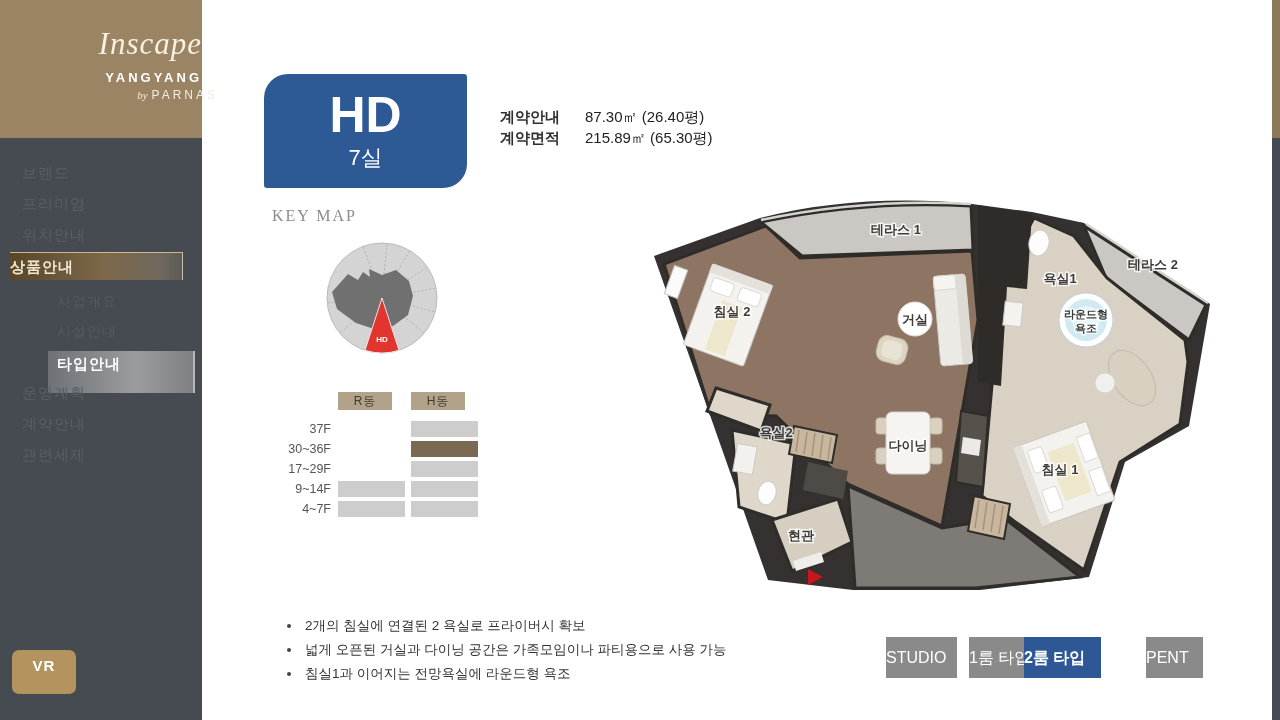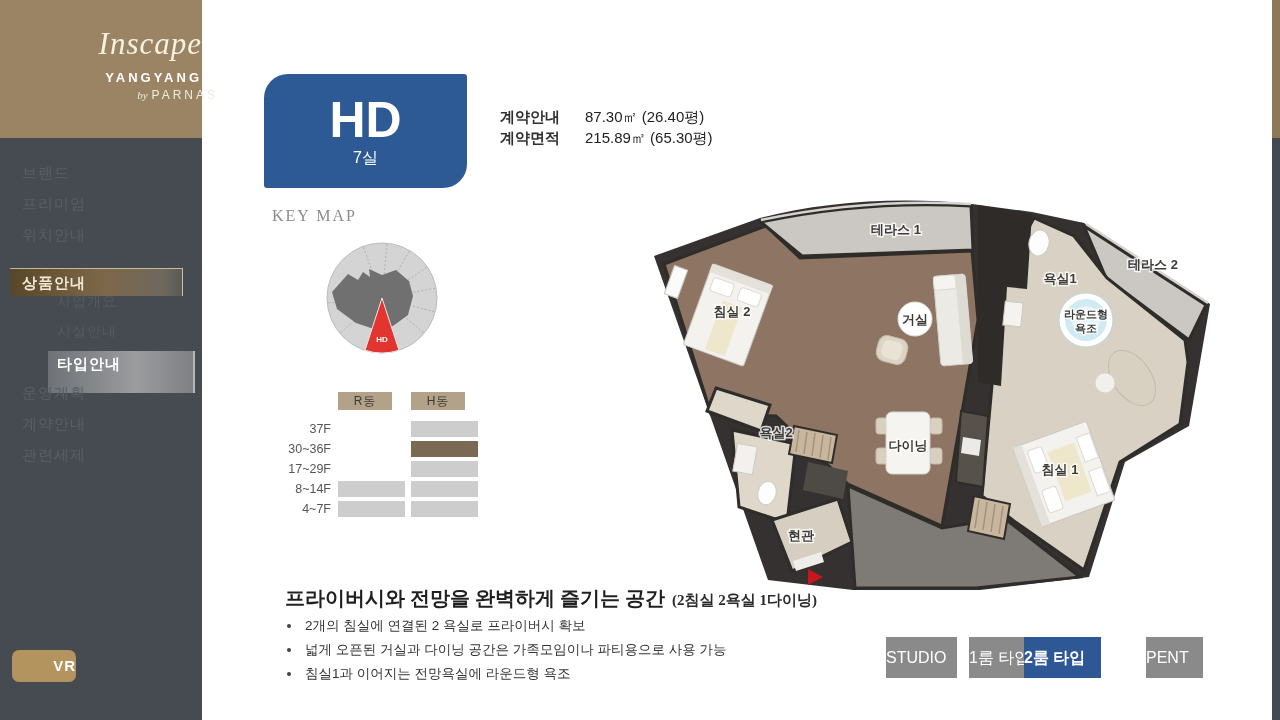--- a/index.html
+++ b/index.html
@@ -10,33 +10,33 @@
   
   .sidebar { position:absolute; left:0; top:0; width:202px; height:720px; background:#464a51; }
   .logo-area { position:absolute; left:0; top:0; width:202px; height:138px; background:#9a8464; text-align:right;padding-left:36px; }
   .logo-script { position:absolute; left:0; top:26px; width:202px; font-family:"Liberation Serif","DejaVu Serif",serif; font-style:italic; font-size:31px; color:#f7f1e2; letter-spacing:1px; }
   .logo-region { position:absolute; left:0; top:70px; width:202px; font-size:13px; font-weight:bold; color:#ffffff; letter-spacing:3px; }
   .logo-byline { position:absolute; left:16px; top:88px; width:202px; font-size:12px; color:#f2ecdf; letter-spacing:3px; }
   .logo-byline .by { font-family:"Liberation Serif","DejaVu Serif",serif; font-style:italic; font-size:11px; letter-spacing:0; margin-right:4px; }
 
   .menu-item { position:absolute; left:0; width:202px; height:22px; padding-left:22px; font-size:15px; color:#5a5f67; letter-spacing:1px; line-height:22px; cursor:pointer; }
   .menu-sub { padding-left:57px; font-size:14px; color:#545a62; }
-  .menu-active-1 { position:absolute; left:10px; top:268px; width:173px; height:28px; line-height:27px; padding-left:12px; font-size:15px; font-weight:bold; color:#f2e7d2; letter-spacing:1px; background:linear-gradient(90deg,#584628 0%,#7d684a 55%,#6f685e 88%,#5b5a56 100%); border-top:1px solid #cdb98f; border-right:1px solid #c9bfa6; cursor:pointer; }
+  .menu-active-1 { position:absolute; left:10px; top:252px; width:173px; height:28px; line-height:27px; padding-left:0; font-size:15px; font-weight:bold; color:#f2e7d2; letter-spacing:1px; background:linear-gradient(90deg,#584628 0%,#7d684a 55%,#6f685e 88%,#5b5a56 100%); border-top:1px solid #cdb98f; border-right:1px solid #c9bfa6; cursor:pointer; }
   .menu-active-2 { position:absolute; left:48px; top:351px; width:147px; height:42px; line-height:25px; padding-left:9px; font-size:15px; font-weight:bold; color:#ffffff; letter-spacing:1px; background:linear-gradient(90deg,#6e7176 0%,#9a9c9e 60%,#7e8084 100%); border-right:2px solid #b5b6b8; cursor:pointer; }
 
-  .vr-btn { position:absolute; left:12px; top:650px; width:64px; height:32px; border-radius:7px; background:#b3945e; color:#ffffff; font-size:15px; font-weight:bold; text-align:right; line-height:31px; letter-spacing:1px; cursor:pointer; }
+  .vr-btn { position:absolute; left:12px; top:650px; width:64px; height:44px; border-radius:7px; background:#b3945e; color:#ffffff; font-size:15px; font-weight:bold; text-align:center; line-height:31px; letter-spacing:1px; cursor:pointer; }
 
   
   .edge-strip-top { position:absolute; left:1272px; top:0; width:8px; height:138px; background:#8d7857; }
   .edge-strip-bottom { position:absolute; left:1272px; top:138px; width:8px; height:582px; background:#454a52; }
 
   
   .unit-badge { position:absolute; left:264px; top:74px; width:203px; height:114px; background:#2d5a94; border-radius:24px 3px 24px 3px; display:flex; flex-direction:column; align-items:center; justify-content:center; gap:2px; }
   .unit-code { font-size:50px; font-weight:bold; color:#ffffff; line-height:52px; }
-  .unit-rooms { font-size:16px; color:#ffffff; }
+  .unit-rooms { font-size:22px; color:#ffffff; }
   .area-row { position:absolute; left:500px; height:20px; display:flex; align-items:center; }
   .area-row.r1 { top:107px; } .area-row.r2 { top:128px; }
   .area-label { width:85px; font-size:15px; font-weight:bold; color:#2f2f2f; }
   .area-value { font-size:15px; color:#222222; }
 
   
   .keymap-title { position:absolute; left:272px; top:207px; font-family:"Liberation Serif","DejaVu Serif",serif; font-size:16px; color:#8c8c8c; letter-spacing:2px; }
   .keymap-svg { position:absolute; left:320px; top:236px; }
 
   
@@ -125,21 +125,21 @@
     <path fill="#e23530" stroke="#e8e8e8" stroke-width="1" d="M62,62 L79,114.3 A55,55 0 0 1 45,114.3 Z"></path>
     <text class="km-label" x="62" y="106">HD</text>
   </svg>
 
   <div class="ft-header" style="left:338px; top:392px;">R동</div>
   <div class="ft-header" style="left:411px; top:392px;">H동</div>
 
   <div class="ft-label" style="top:421px;">37F</div>
   <div class="ft-label" style="top:441px;">30~36F</div>
   <div class="ft-label" style="top:461px;">17~29F</div>
-  <div class="ft-label" style="top:481px;">8~14F</div>
+  <div class="ft-label" style="top:481px;">9~14F</div>
   <div class="ft-label" style="top:501px;">4~7F</div>
 
   <div class="ft-cell cell-gray" style="left:411px; top:421px;"></div>
   <div class="ft-cell cell-brown" style="left:411px; top:441px;"></div>
   <div class="ft-cell cell-gray" style="left:411px; top:461px;"></div>
   <div class="ft-cell cell-gray" style="left:338px; top:481px;"></div>
   <div class="ft-cell cell-gray" style="left:411px; top:481px;"></div>
   <div class="ft-cell cell-gray" style="left:338px; top:501px;"></div>
   <div class="ft-cell cell-gray" style="left:411px; top:501px;"></div>
 
@@ -239,24 +239,20 @@
     <text class="plan-label plan-label-sm" x="446" y="128">라운드형</text>
     <text class="plan-label plan-label-sm" x="446" y="142">욕조</text>
     <text class="plan-label" x="275" y="134">거실</text>
     <text class="plan-label" x="92" y="126">침실 2</text>
     <text class="plan-label" x="136" y="247">욕실2</text>
     <text class="plan-label" x="268" y="260">다이닝</text>
     <text class="plan-label" x="420" y="284">침실 1</text>
     <text class="plan-label" x="161" y="350">현관</text>
   </svg>
 
-  <div class="desc-title">
-    <span>프라이버시와 전망을 완벽하게 즐기는 공간</span>
-    <span class="suffix">(2침실 2욕실 1다이닝)</span>
-  </div>
   <div class="bullet-row" style="top:618px;">
     <span class="bullet-dot"></span>
     <span class="bullet-text">2개의 침실에 연결된 2 욕실로 프라이버시 확보</span>
   </div>
   <div class="bullet-row" style="top:642px;">
     <span class="bullet-dot"></span>
     <span class="bullet-text">넓게 오픈된 거실과 다이닝 공간은 가족모임이나 파티용으로 사용 가능</span>
   </div>
   <div class="bullet-row" style="top:666px;">
     <span class="bullet-dot"></span>

